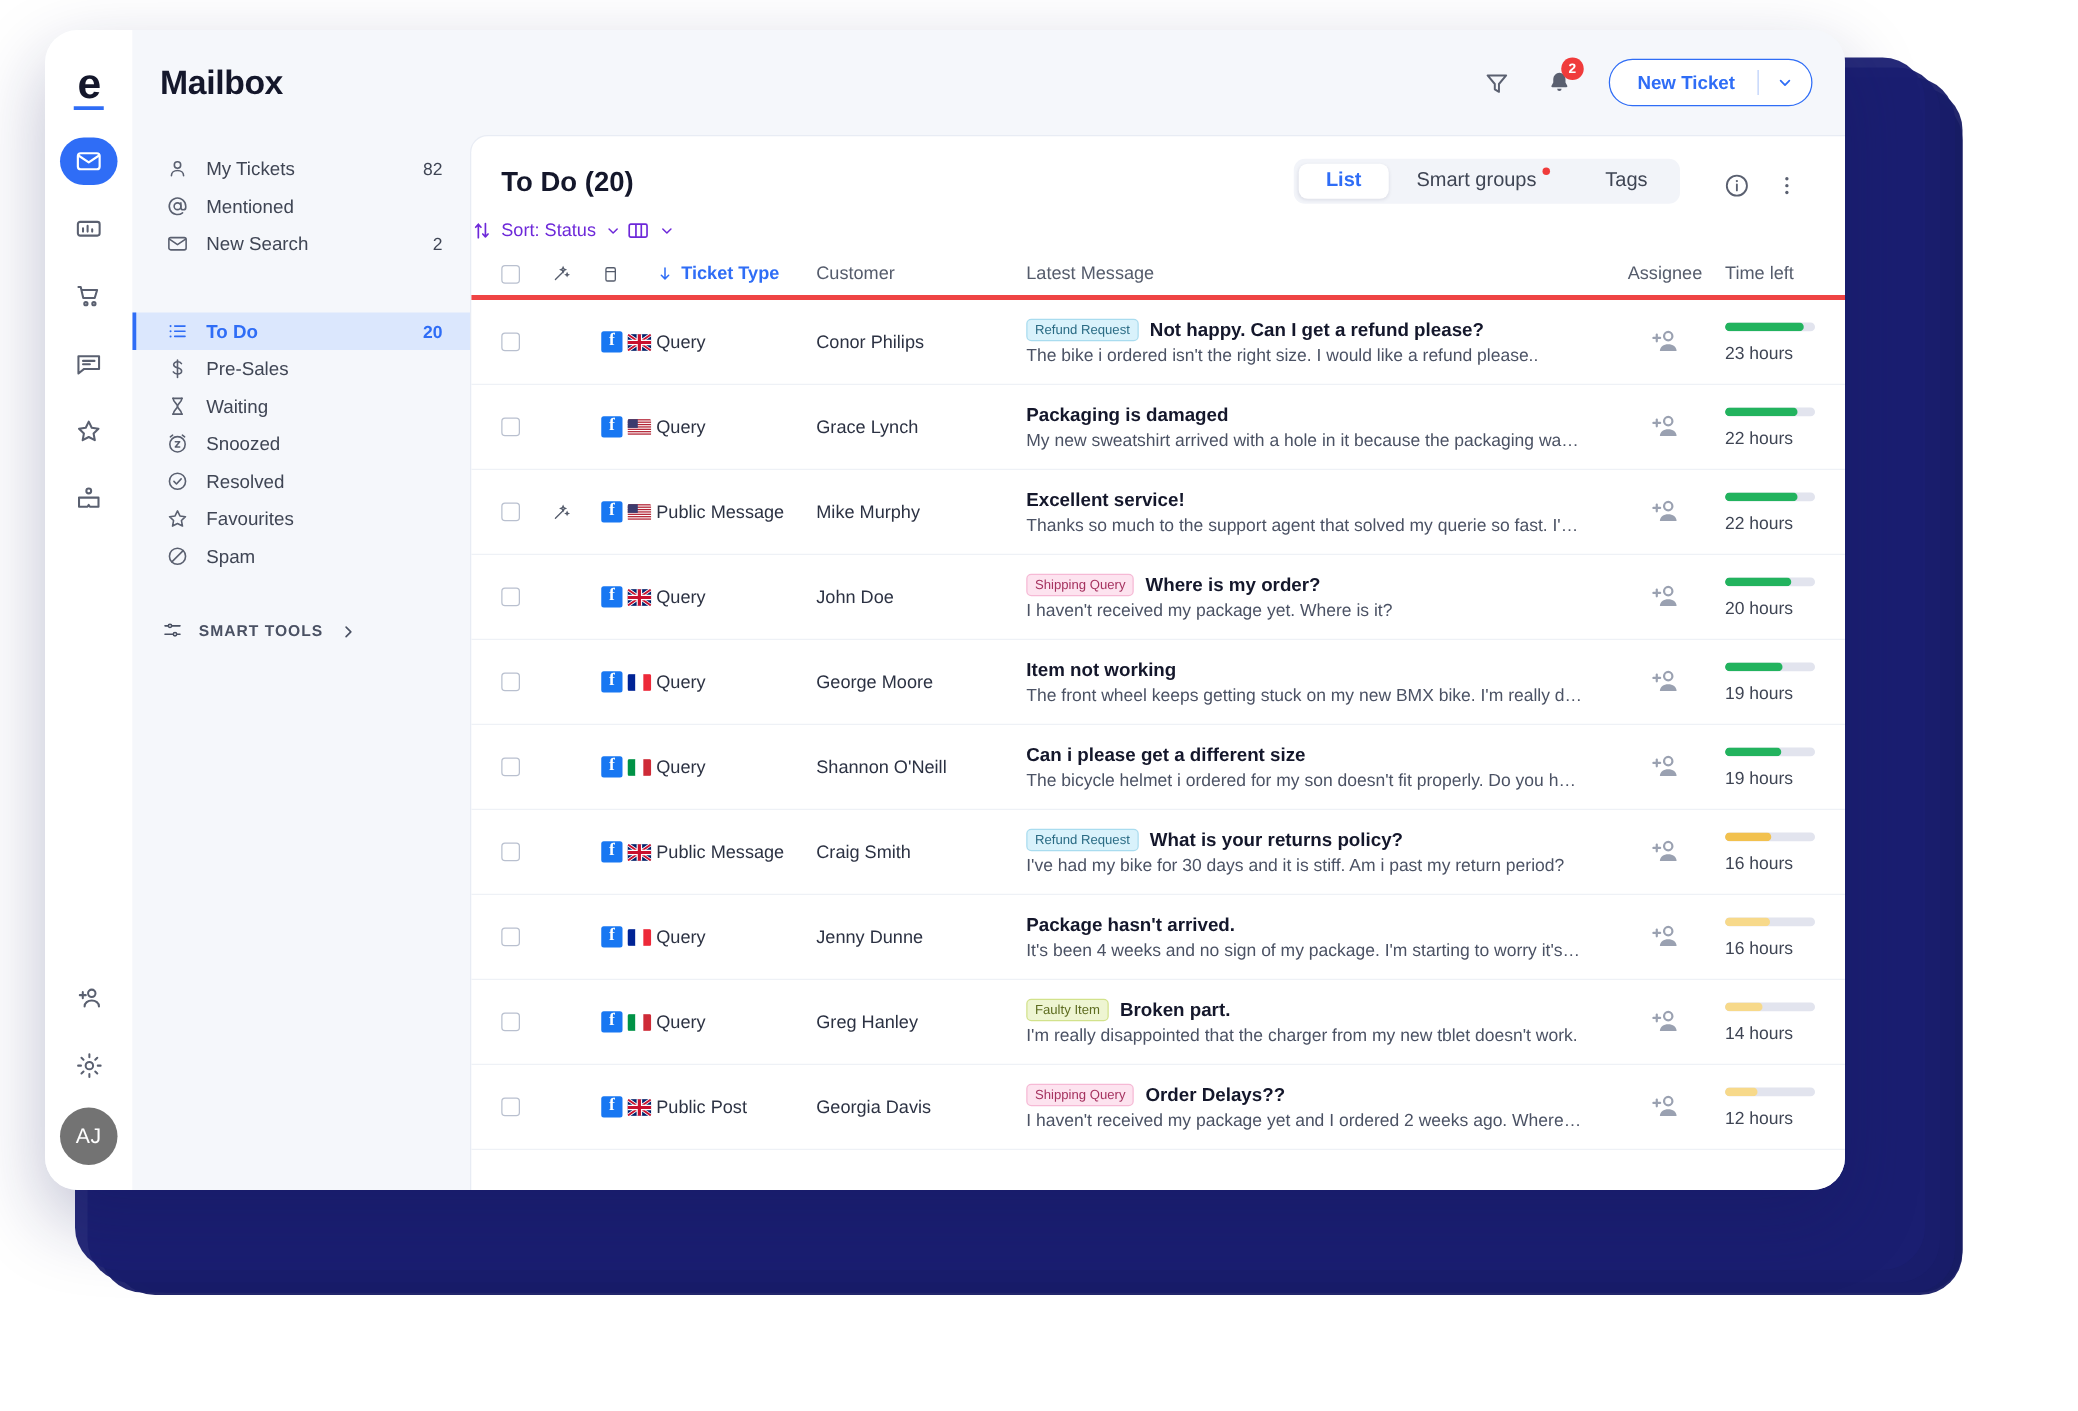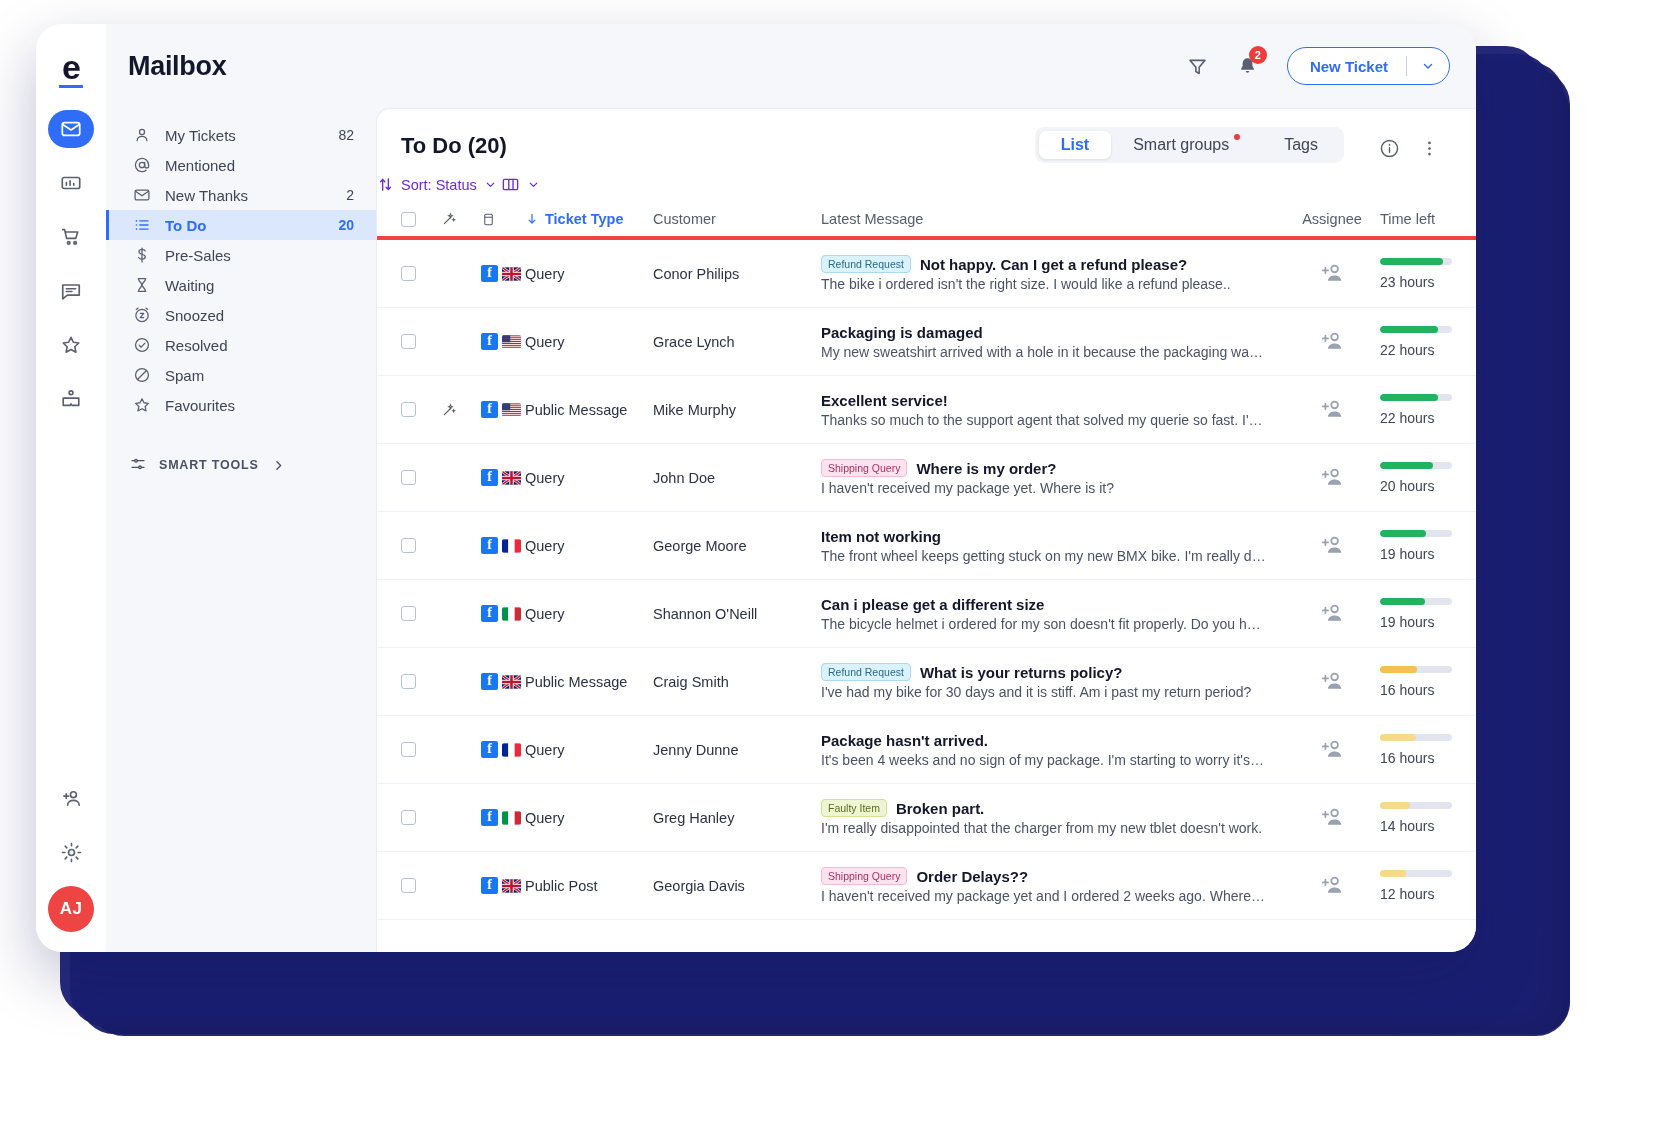--- a/index.html
+++ b/index.html
@@ -54,23 +54,23 @@
   .rail-btn {
     width: 46px; height: 38px; margin-bottom: 16px;
     display:flex; align-items:center; justify-content:center;
     border-radius: 19px; color:#5a6070;
   }
   .rail-btn.active { background:#2f6df6; color:#fff; }
   .rail-spacer { flex: 1 1 auto; }
   .rail-bottom-btn { width:46px; height:40px; display:flex; align-items:center; justify-content:center; color:#5a6070; margin-bottom:14px;}
   .avatar {
     width: 46px; height: 46px; border-radius: 50%;
-    background: #ef4444; color:#fff;
+    background: #737373; color:#fff;
     display:flex; align-items:center; justify-content:center;
-    font-size: 17px; font-weight: 700; letter-spacing:.4px;
+    font-size: 17px; font-weight: 400; letter-spacing:.4px;
   }
 
   
   .main { flex: 1 1 auto; display:flex; flex-direction:column; min-width:0; }
 
   
   .topbar {
     height: 84px; flex:none;
     display:flex; align-items:center;
     padding: 0 26px 0 22px;
@@ -122,21 +122,21 @@
     display:flex; align-items:center; gap:14px;
     padding: 0 22px 0 24px;
     color:#3f4554; font-size:15px;
     border-left: 3px solid transparent;
   }
   .nav-item .nav-ico { width:18px; display:flex; align-items:center; justify-content:center; color:#5a6070; flex:none; }
   .nav-item .nav-label { flex:1 1 auto; white-space:nowrap; }
   .nav-item .nav-count { font-size:14px; color:#3f4554; }
   .nav-item.active {
     background:#dbe7fd; border-left-color:#2f6df6;
-    color:#2f6df6; font-weight:700;
+    color:#2f6df6; font-weight:700;margin-top:40px;
   }
   .nav-item.active .nav-ico { color:#2f6df6; }
   .nav-item.active .nav-count { color:#2f6df6; font-weight:700; }
   .nav-gap { height: 22px; }
   .smart-tools {
     display:flex; align-items:flex-end; gap:13px;
     padding: 0 24px; height:30px;
     font-size:12.5px; font-weight:700; letter-spacing:.8px; color:#4a5163;
   }
 
@@ -384,21 +384,21 @@
                 <span class="nav-label">Mentioned</span>
                 <span class="nav-count"></span>
               </div>
               <div class="nav-item">
                 <span class="nav-ico">
                   <svg width="18" height="18" viewBox="0 0 24 24" fill="none" stroke="currentColor" stroke-width="1.7" stroke-linecap="round" stroke-linejoin="round">
                     <rect x="2.8" y="5.5" width="18.4" height="13" rx="2"></rect>
                     <path d="M3.4 7l8.6 6 8.6-6"></path>
                   </svg>
                 </span>
-                <span class="nav-label">New Thanks</span>
+                <span class="nav-label">New Search</span>
                 <span class="nav-count">2</span>
               </div>
               <div class="nav-item active">
                 <span class="nav-ico">
                   <svg width="18" height="18" viewBox="0 0 24 24" fill="none" stroke="currentColor" stroke-width="1.7" stroke-linecap="round" stroke-linejoin="round">
                     <path d="M9 6.5h11M9 12h11M9 17.5h11"></path>
                     <circle cx="4.6" cy="6.5" r="1.1" fill="currentColor" stroke="none"></circle>
                     <circle cx="4.6" cy="12" r="1.1" fill="currentColor" stroke="none"></circle>
                     <circle cx="4.6" cy="17.5" r="1.1" fill="currentColor" stroke="none"></circle>
                   </svg>
@@ -444,34 +444,34 @@
                     <circle cx="12" cy="12" r="8.6"></circle>
                     <path d="M8.2 12.2l2.7 2.7 5-5.4"></path>
                   </svg>
                 </span>
                 <span class="nav-label">Resolved</span>
                 <span class="nav-count"></span>
               </div>
               <div class="nav-item">
                 <span class="nav-ico">
                   <svg width="18" height="18" viewBox="0 0 24 24" fill="none" stroke="currentColor" stroke-width="1.7" stroke-linecap="round" stroke-linejoin="round">
-                    <circle cx="12" cy="12" r="8.6"></circle>
-                    <path d="M6 18L18 6"></path>
-                  </svg>
-                </span>
-                <span class="nav-label">Spam</span>
+                    <path d="M12 3.6l2.6 5.4 5.9.8-4.3 4.1 1.1 5.9L12 17l-5.3 2.8 1.1-5.9L3.5 9.8l5.9-.8z"></path>
+                  </svg>
+                </span>
+                <span class="nav-label">Favourites</span>
                 <span class="nav-count"></span>
               </div>
               <div class="nav-item">
                 <span class="nav-ico">
                   <svg width="18" height="18" viewBox="0 0 24 24" fill="none" stroke="currentColor" stroke-width="1.7" stroke-linecap="round" stroke-linejoin="round">
-                    <path d="M12 3.6l2.6 5.4 5.9.8-4.3 4.1 1.1 5.9L12 17l-5.3 2.8 1.1-5.9L3.5 9.8l5.9-.8z"></path>
-                  </svg>
-                </span>
-                <span class="nav-label">Favourites</span>
+                    <circle cx="12" cy="12" r="8.6"></circle>
+                    <path d="M6 18L18 6"></path>
+                  </svg>
+                </span>
+                <span class="nav-label">Spam</span>
                 <span class="nav-count"></span>
               </div>
             </div>
           <div class="nav-gap"></div>
           <div class="smart-tools">
             <span>
               <svg width="16" height="16" viewBox="0 0 24 24" fill="none" stroke="currentColor" stroke-width="1.9" stroke-linecap="round">
                 <path d="M3 7h4M11 7h10M3 17h10M17 17h4"></path>
                   <circle cx="9" cy="7" r="2"></circle>
                   <circle cx="15" cy="17" r="2"></circle>

